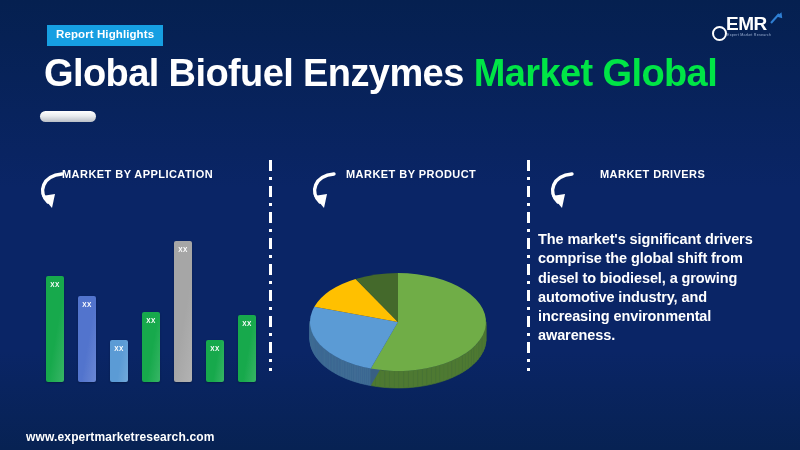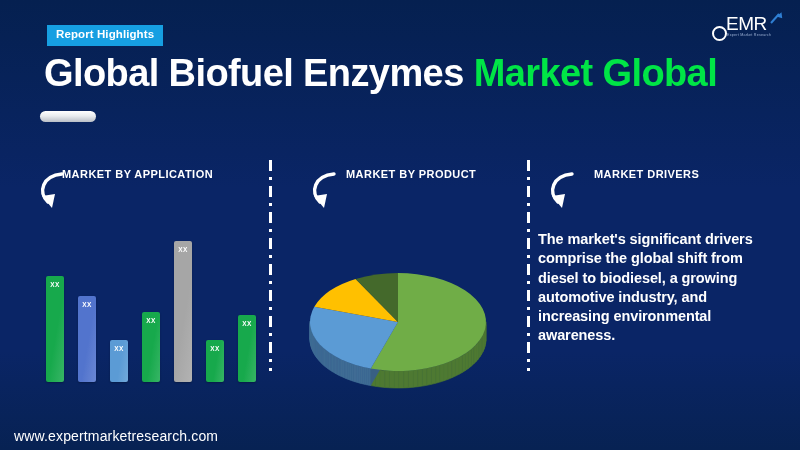--- a/index.html
+++ b/index.html
@@ -30,21 +30,21 @@
   .pill{
     position:absolute;left:40px;top:111px;width:56px;height:11px;
     border-radius:6px;
     background:linear-gradient(180deg,#ffffff 0%,#e9ecef 45%,#b9bec6 100%);
   }
 
   
   .logo{position:absolute;right:14px;top:10px;width:78px;height:34px;}
   .logo .emr{
     position:absolute;left:18px;top:4px;
-    color:#ffffff;font-size:19px;font-weight:normal;letter-spacing:-0.5px;
+    color:#ffffff;font-size:19px;font-weight:bold;letter-spacing:-0.5px;
     line-height:1;
   }
   .logo .ring{
     position:absolute;left:4px;top:16px;width:11px;height:11px;
     border:2px solid #ffffff;border-radius:50%;
   }
   .logo .tag{
     position:absolute;left:19px;top:23px;
     color:#9fb3d6;font-size:3.6px;letter-spacing:.25px;white-space:nowrap;
   }
@@ -65,21 +65,21 @@
   .p1{left:24px;width:240px;}
   .p2{left:284px;width:238px;}
   .p3{left:536px;width:258px;}
 
   .sec-title{
     position:absolute;top:8px;width:100%;text-align:center;
     color:#ffffff;font-size:11px;font-weight:bold;letter-spacing:.45px;
   }
   .p1 .sec-title{left:38px;width:auto;text-align:left;}
   .p2 .sec-title{left:62px;width:auto;text-align:left;}
-  .p3 .sec-title{left:58px;width:auto;text-align:center;}
+  .p3 .sec-title{left:64px;width:auto;text-align:center;}
 
   .curve{position:absolute;left:8px;top:8px;width:42px;height:46px;}
   .p2 .curve{left:20px;}
   .p3 .curve{left:6px;}
 
   
   .bars{position:absolute;left:22px;bottom:28px;height:160px;width:210px;}
   .bar{
     position:absolute;bottom:0;border-radius:2px;
     box-shadow:0 1px 2px rgba(0,0,0,.25);
@@ -94,22 +94,22 @@
 
   
   .drivers{
     position:absolute;left:2px;top:70px;width:232px;
     color:#ffffff;font-size:14.5px;font-weight:bold;line-height:1.33;
     letter-spacing:-.1px;
   }
 
   
   .footer{
-    position:absolute;left:14px;bottom:6px;
-    color:#ffffff;font-size:14px;font-weight:normal;letter-spacing:.15px;
+    position:absolute;left:26px;bottom:6px;
+    color:#ffffff;font-size:12px;font-weight:bold;letter-spacing:.15px;
   }
 </style>
 </head>
 <body>
 
 <div id="stage">
 
   <div class="badge">Report Highlights</div>
 
   <div class="title">

